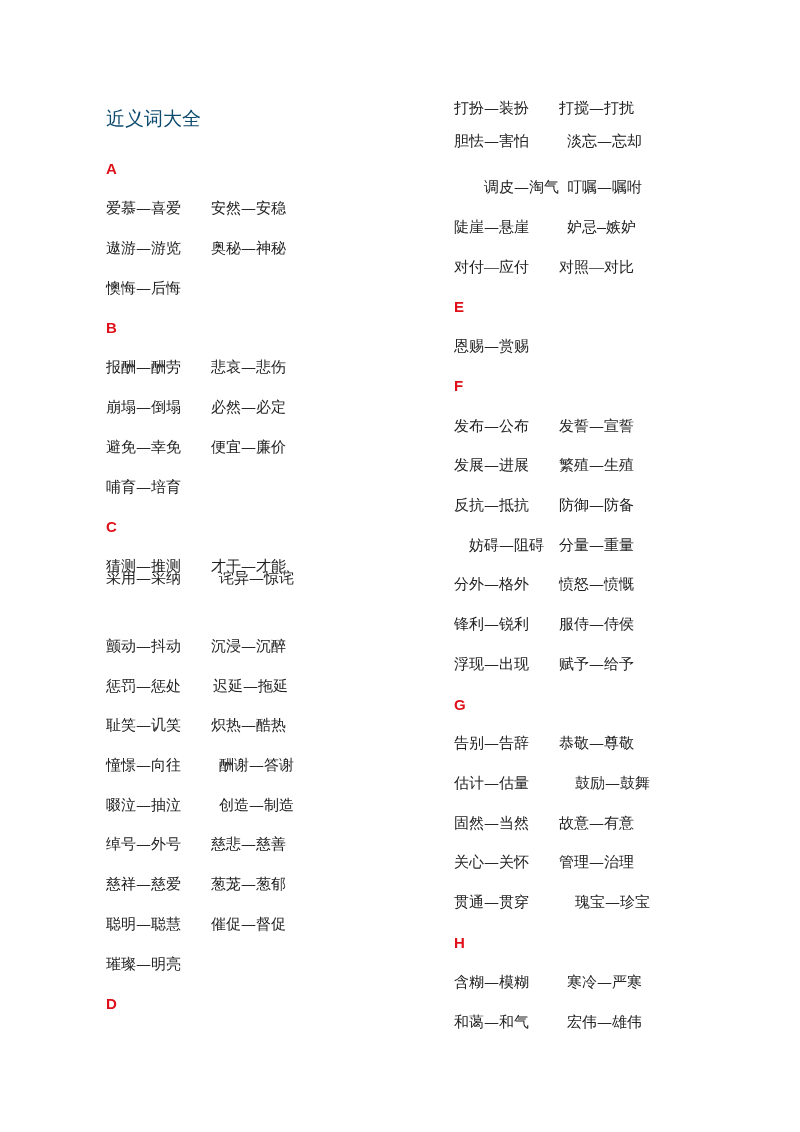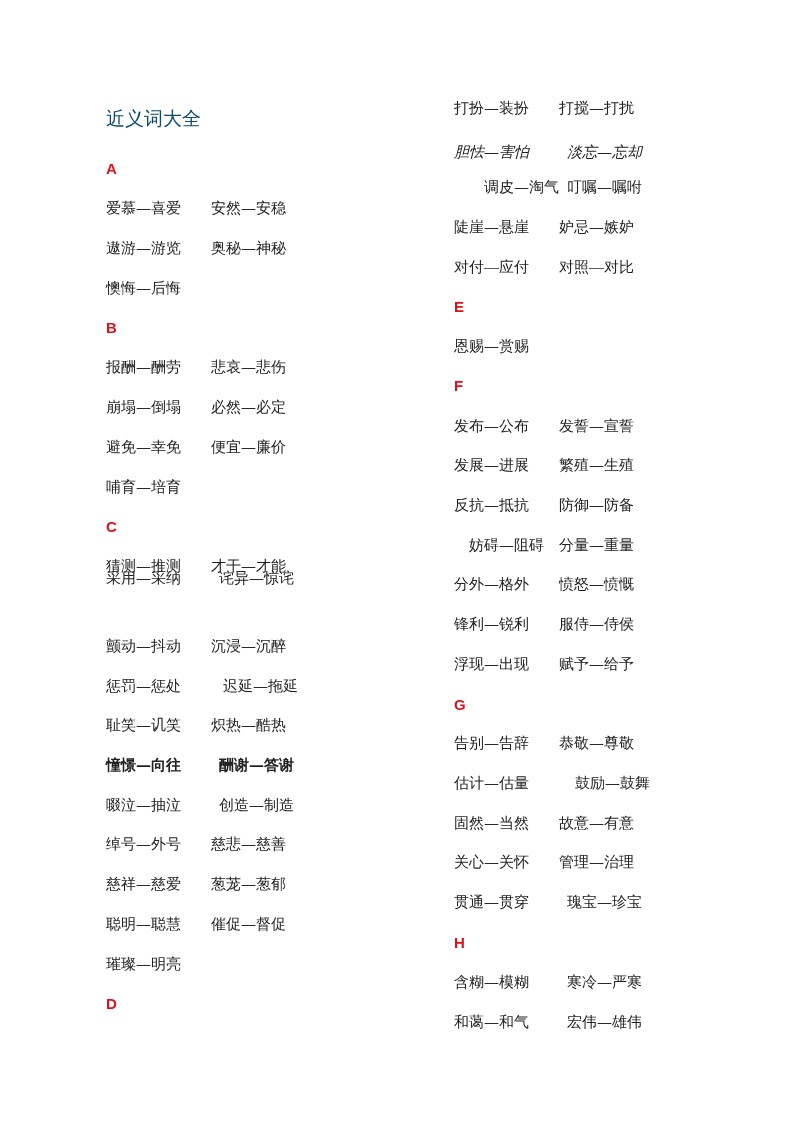--- a/index.html
+++ b/index.html
@@ -28,49 +28,49 @@
       <div class="row" style="top: 278px;"><span class="pair p1">懊悔—后悔</span><span class="pair p2" style="margin-left: 0px;"></span></div>
       <div class="letter" style="top: 319px;">B</div>
       <div class="row" style="top: 357px;"><span class="pair p1">报酬—酬劳</span><span class="pair p2" style="margin-left: 0px;">悲哀—悲伤</span></div>
       <div class="row" style="top: 397px;"><span class="pair p1">崩塌—倒塌</span><span class="pair p2" style="margin-left: 0px;">必然—必定</span></div>
       <div class="row" style="top: 437px;"><span class="pair p1">避免—幸免</span><span class="pair p2" style="margin-left: 0px;">便宜—廉价</span></div>
       <div class="row" style="top: 477px;"><span class="pair p1">哺育—培育</span><span class="pair p2" style="margin-left: 0px;"></span></div>
       <div class="letter" style="top: 518px;">C</div>
       <div class="row" style="top: 556px;"><span class="pair p1">猜测—推测</span><span class="pair p2" style="margin-left: 0px;">才干—才能</span></div>
       <div class="row" style="top: 568px;"><span class="pair p1">采用—采纳</span><span class="pair p2" style="margin-left: 8px;">诧异—惊诧</span></div>
       <div class="row" style="top: 636px;"><span class="pair p1">颤动—抖动</span><span class="pair p2" style="margin-left: 0px;">沉浸—沉醉</span></div>
-      <div class="row" style="top: 676px;"><span class="pair p1">惩罚—惩处</span><span class="pair p2" style="margin-left: 12px;">迟延—拖延</span></div>
+      <div class="row" style="top: 676px;"><span class="pair p1">惩罚—惩处</span><span class="pair p2" style="margin-left: 2px;">迟延—拖延</span></div>
       <div class="row" style="top: 715px;"><span class="pair p1">耻笑—讥笑</span><span class="pair p2" style="margin-left: 0px;">炽热—酷热</span></div>
-      <div class="row" style="top: 755px; font-weight: bold;"><span class="pair p1">憧憬—向往</span><span class="pair p2" style="margin-left: 8px;">酬谢—答谢</span></div>
+      <div class="row" style="top: 755px;"><span class="pair p1">憧憬—向往</span><span class="pair p2" style="margin-left: 8px;">酬谢—答谢</span></div>
       <div class="row" style="top: 795px;"><span class="pair p1">啜泣—抽泣</span><span class="pair p2" style="margin-left: 8px;">创造—制造</span></div>
       <div class="row" style="top: 834px;"><span class="pair p1">绰号—外号</span><span class="pair p2" style="margin-left: 0px;">慈悲—慈善</span></div>
       <div class="row" style="top: 874px;"><span class="pair p1">慈祥—慈爱</span><span class="pair p2" style="margin-left: 0px;">葱茏—葱郁</span></div>
       <div class="row" style="top: 914px;"><span class="pair p1">聪明—聪慧</span><span class="pair p2" style="margin-left: 0px;">催促—督促</span></div>
       <div class="row" style="top: 954px;"><span class="pair p1">璀璨—明亮</span><span class="pair p2" style="margin-left: 0px;"></span></div>
       <div class="letter" style="top: 995px;">D</div>
     </div>
   <div class="col col-right" id="col-right">
       <div class="row" style="top: 98px;"><span class="pair p1">打扮—装扮</span><span class="pair p2" style="margin-left: 0px;">打搅—打扰</span></div>
-      <div class="row" style="top: 142px; font-style: italic;"><span class="pair p1">胆怯—害怕</span><span class="pair p2" style="margin-left: 8px;">淡忘—忘却</span></div>
+      <div class="row" style="top: 131px;"><span class="pair p1">胆怯—害怕</span><span class="pair p2" style="margin-left: 8px;">淡忘—忘却</span></div>
       <div class="row" style="top: 177px; text-align: right;"><span class="pair p1">调皮—淘气</span><span class="pair p2" style="margin-left: 8px;">叮嘱—嘱咐</span></div>
-      <div class="row" style="top: 217px;"><span class="pair p1">陡崖—悬崖</span><span class="pair p2" style="">妒忌—嫉妒</span></div>
+      <div class="row" style="top: 217px;"><span class="pair p1">陡崖—悬崖</span><span class="pair p2" style="margin-left: 8px; font-family: Liberation Mono, monospace;">妒忌—嫉妒</span></div>
       <div class="row" style="top: 257px; font-family: Liberation Serif, serif;"><span class="pair p1">对付—应付</span><span class="pair p2" style="margin-left: 0px;">对照—对比</span></div>
       <div class="letter" style="top: 298px;">E</div>
       <div class="row" style="top: 336px;"><span class="pair p1">恩赐—赏赐</span><span class="pair p2" style="margin-left: 0px;"></span></div>
       <div class="letter" style="top: 377px;">F</div>
       <div class="row" style="top: 416px;"><span class="pair p1">发布—公布</span><span class="pair p2" style="margin-left: 0px;">发誓—宣誓</span></div>
       <div class="row" style="top: 455px;"><span class="pair p1">发展—进展</span><span class="pair p2" style="margin-left: 0px;">繁殖—生殖</span></div>
       <div class="row" style="top: 495px;"><span class="pair p1">反抗—抵抗</span><span class="pair p2" style="margin-left: 0px;">防御—防备</span></div>
       <div class="row" style="top: 535px; text-align: center;"><span class="pair p1">妨碍—阻碍</span><span class="pair p2" style="margin-left: 0px;">分量—重量</span></div>
       <div class="row" style="top: 574px;"><span class="pair p1">分外—格外</span><span class="pair p2" style="margin-left: 0px;">愤怒—愤慨</span></div>
       <div class="row" style="top: 614px;"><span class="pair p1">锋利—锐利</span><span class="pair p2" style="margin-left: 0px;">服侍—侍侯</span></div>
       <div class="row" style="top: 654px;"><span class="pair p1">浮现—出现</span><span class="pair p2" style="margin-left: 0px;">赋予—给予</span></div>
       <div class="letter" style="top: 696px;">G</div>
       <div class="row" style="top: 733px;"><span class="pair p1">告别—告辞</span><span class="pair p2" style="margin-left: 0px;">恭敬—尊敬</span></div>
       <div class="row" style="top: 773px;"><span class="pair p1">估计—估量</span><span class="pair p2" style="margin-left: 16px;">鼓励—鼓舞</span></div>
       <div class="row" style="top: 813px;"><span class="pair p1">固然—当然</span><span class="pair p2" style="margin-left: 0px;">故意—有意</span></div>
       <div class="row" style="top: 852px;"><span class="pair p1">关心—关怀</span><span class="pair p2" style="margin-left: 0px;">管理—治理</span></div>
-      <div class="row" style="top: 892px;"><span class="pair p1">贯通—贯穿</span><span class="pair p2" style="margin-left: 8px;">瑰宝—珍宝</span></div>
+      <div class="row" style="top: 892px;"><span class="pair p1">贯通—贯穿</span><span class="pair p2" style="margin-left: 16px;">瑰宝—珍宝</span></div>
       <div class="letter" style="top: 934px;">H</div>
       <div class="row" style="top: 972px;"><span class="pair p1">含糊—模糊</span><span class="pair p2" style="margin-left: 8px;">寒冷—严寒</span></div>
       <div class="row" style="top: 1012px;"><span class="pair p1">和蔼—和气</span><span class="pair p2" style="margin-left: 8px;">宏伟—雄伟</span></div>
     </div>
 </div>
 
 </body></html>

